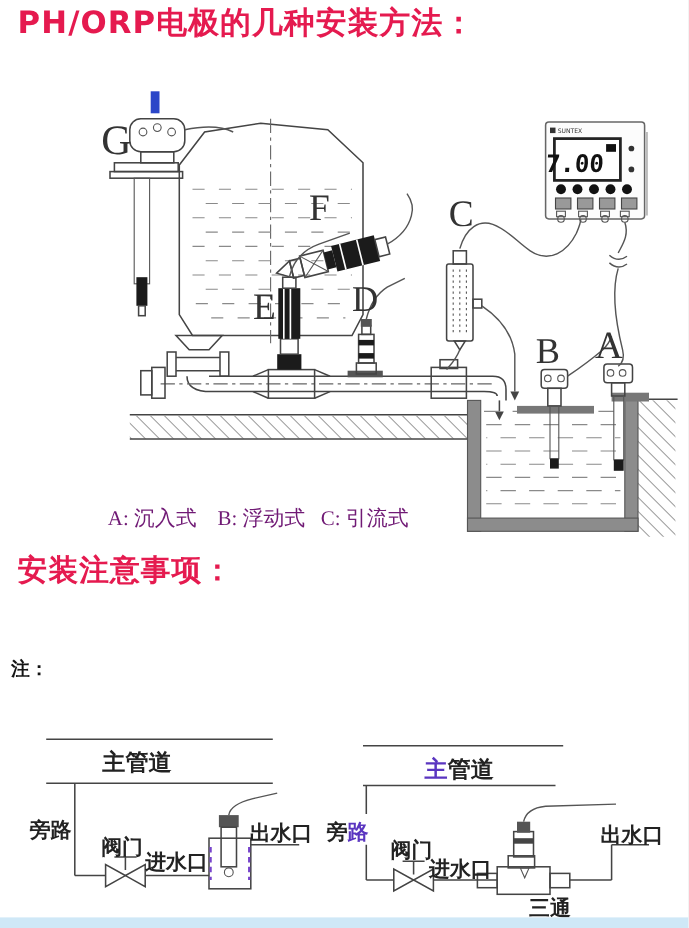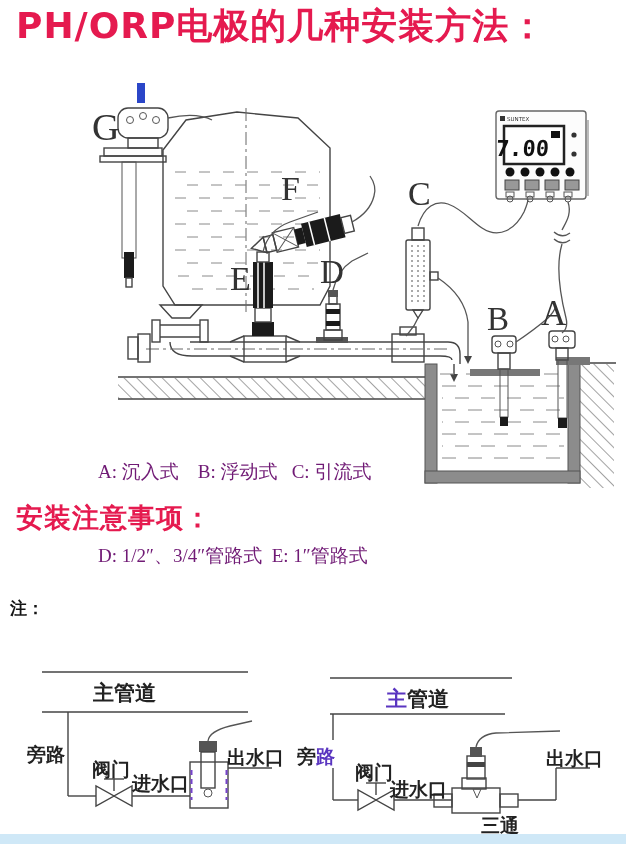--- a/index.html
+++ b/index.html
@@ -1,21 +1,21 @@
 <!DOCTYPE html>
 <html><head>
 <meta charset="utf-8">
 <style>
   html,body{margin:0;padding:0;background:#e9e9e9;}
   #stage{position:relative;width:626px;height:844px;background:#ffffff;overflow:hidden;
          font-family:"Liberation Serif",serif;}
   .abs{position:absolute;}
   .title{font-family:"DejaVu Sans",sans-serif;font-weight:bold;color:#e51a4f;
          letter-spacing:1px;white-space:pre;}
-  #title1{left:16px;top:2px;font-size:36px;}
+  #title1{left:16px;top:2px;font-size:28px;}
   #title2{left:16px;top:500px;font-size:27px;}
   #legend{left:98px;top:402px;font-size:19px;line-height:28px;color:#701a75;
           white-space:pre;font-family:"Liberation Serif",serif;}
   #note{left:10px;top:594px;display:flex;font-family:"Liberation Serif",serif;
         font-weight:bold;color:#141414;font-size:17px;line-height:30px;width:606px;}
   #note .prefix{flex:0 0 36px;}
   .plabel{font-family:"Liberation Serif",serif;font-weight:bold;color:#222;
           font-size:19px;white-space:pre;}
   .purple{color:#5a35c0;}
   #cursor-mark{left:137px;top:83px;width:8px;height:20px;background:#2b46c8;}
@@ -293,21 +293,20 @@
       <polygon class="thin" points="473,789 481,789 477,798"></polygon>
       <path class="cable" d="M476,747 C478,738 486,734 496,733 L560,731"></path>
       <line class="ln" x1="518" y1="800" x2="556" y2="800"></line>
       <line class="ln" x1="556" y1="800" x2="556" y2="768"></line>
       <line class="ln" x1="556" y1="768" x2="590" y2="768"></line>
     </g>
   </svg>
 
   <div id="legend" class="abs">
     <div>A: 沉入式    B: 浮动式   C: 引流式</div>
-    <div>D: 1/2″、3/4″管路式  E: 1″管路式</div>
   </div>
 
   <div id="note" class="abs">
     <span class="prefix">注：</span>
     <div>
     </div>
   </div>
 
   <span class="abs plabel" style="left:93px;top:679px;font-size:21px;">主管道</span>
   <span class="abs plabel" style="left:27px;top:742px;">旁路</span>

